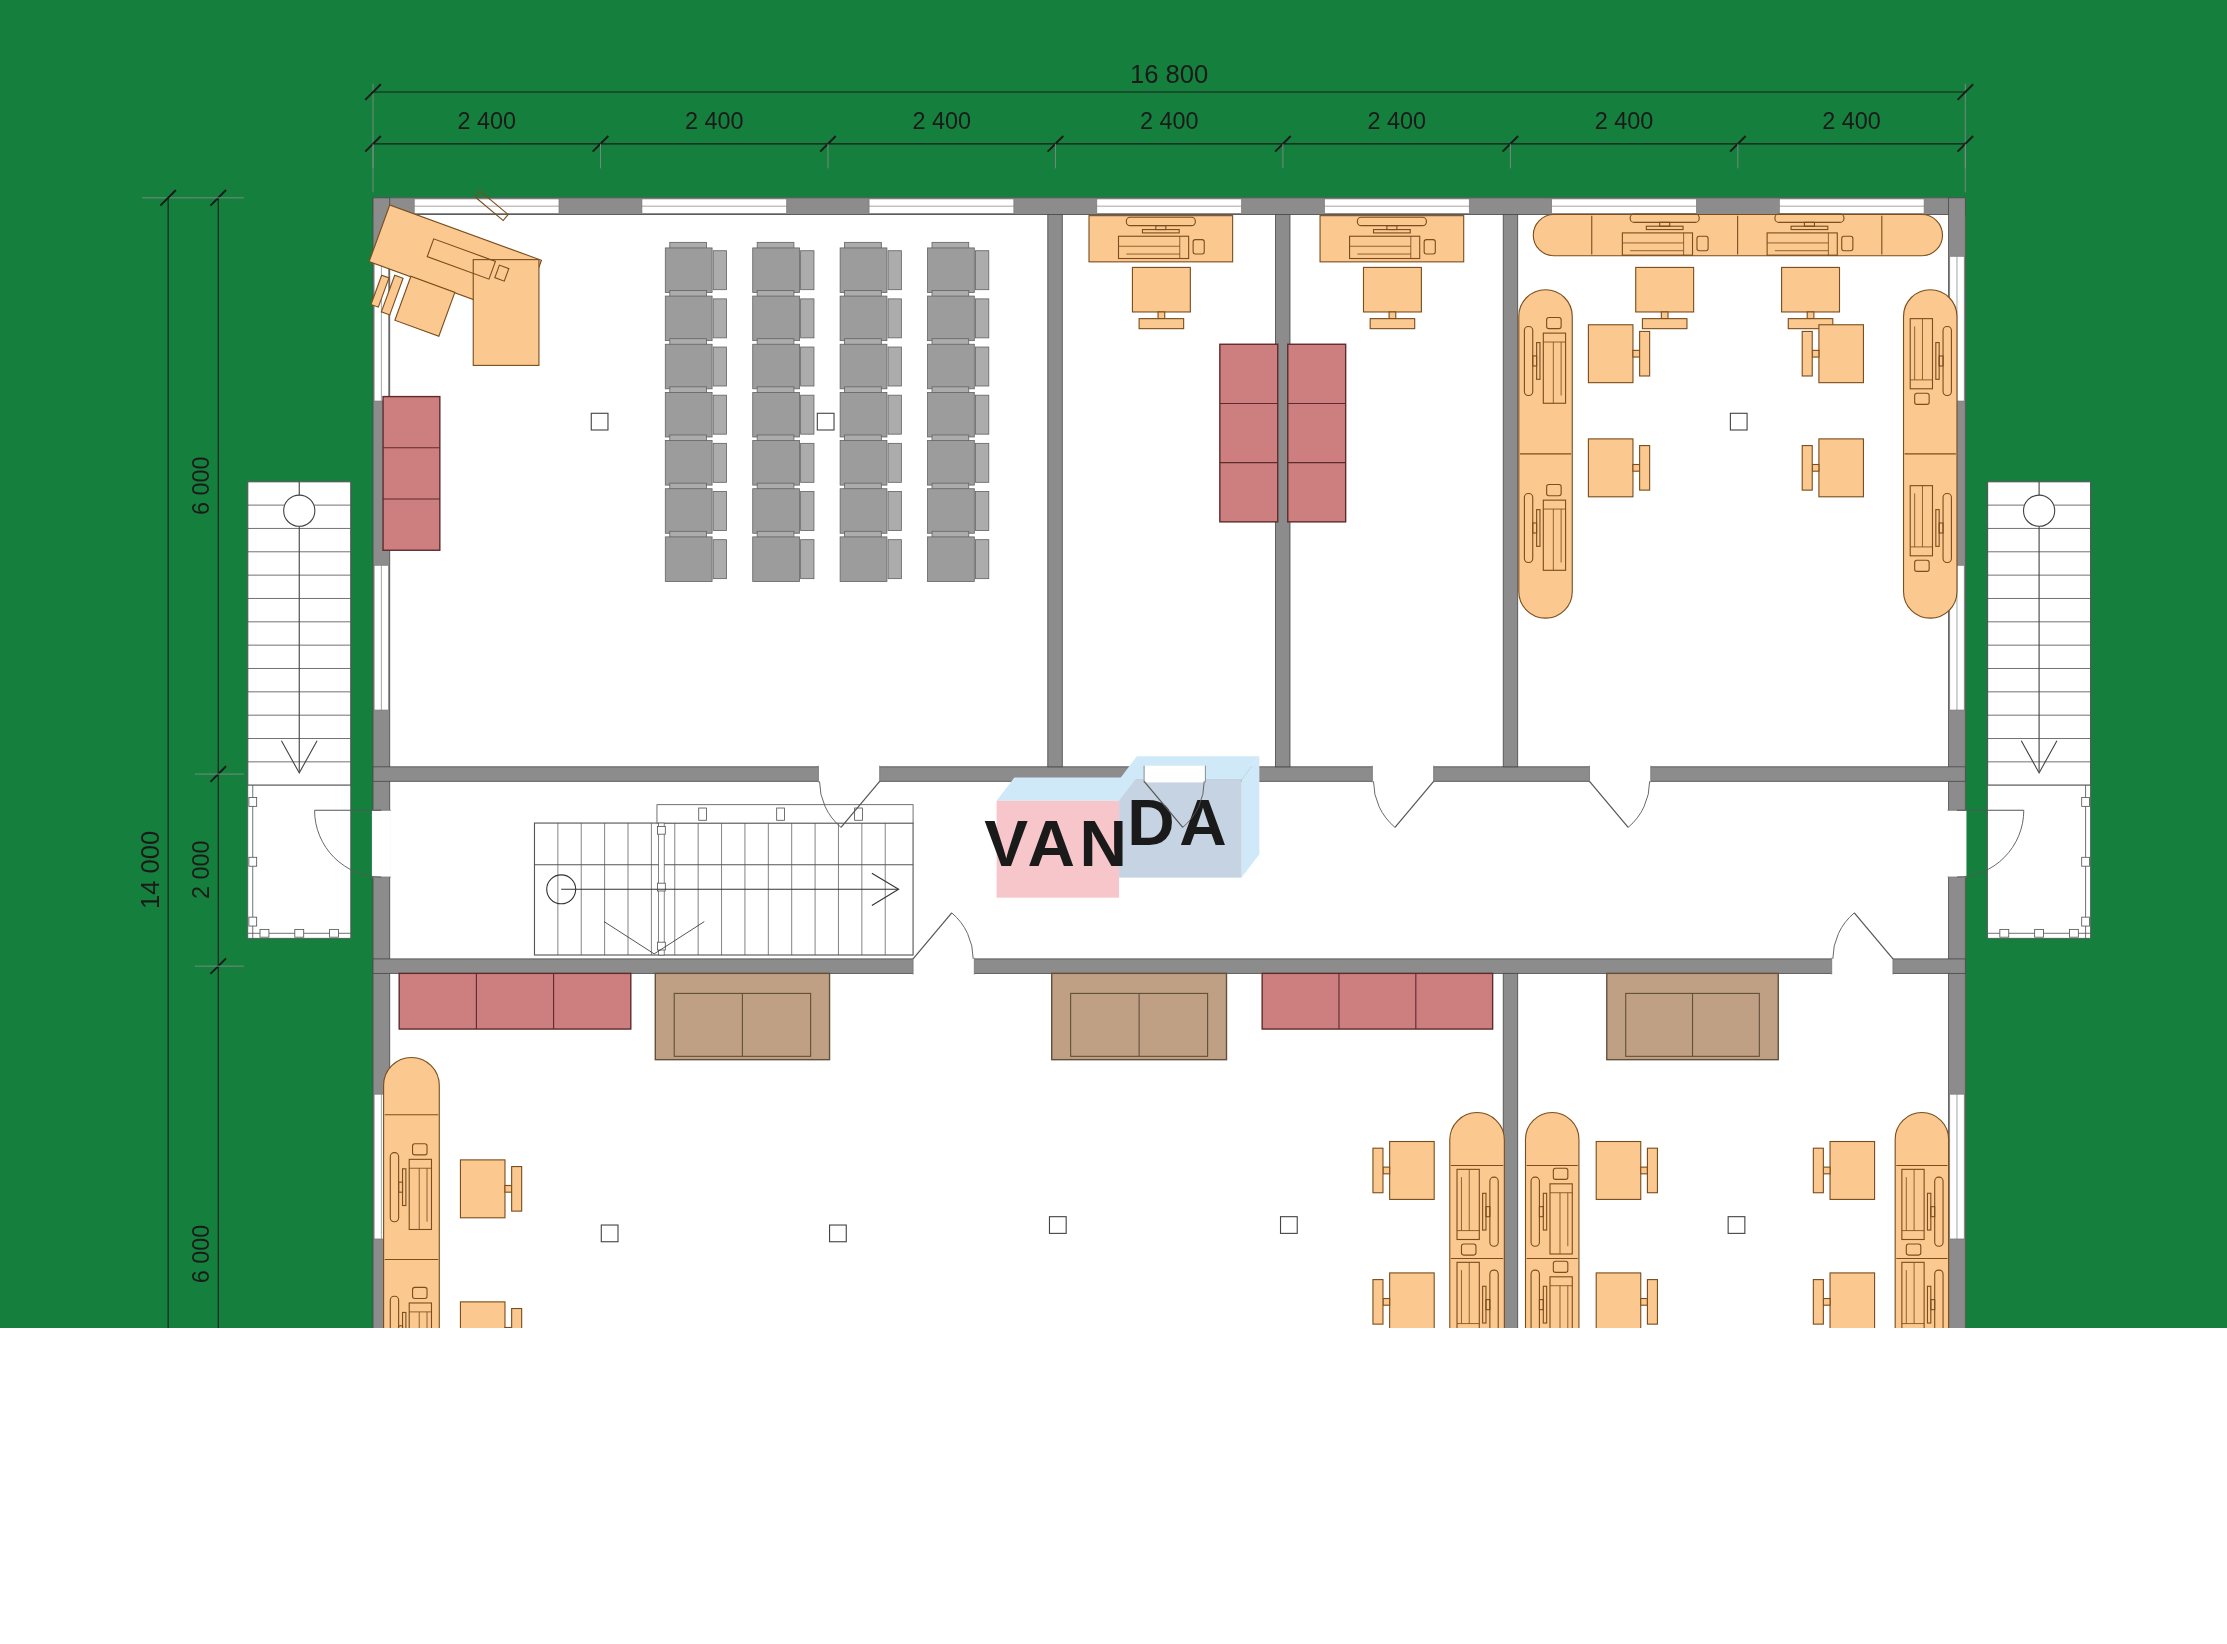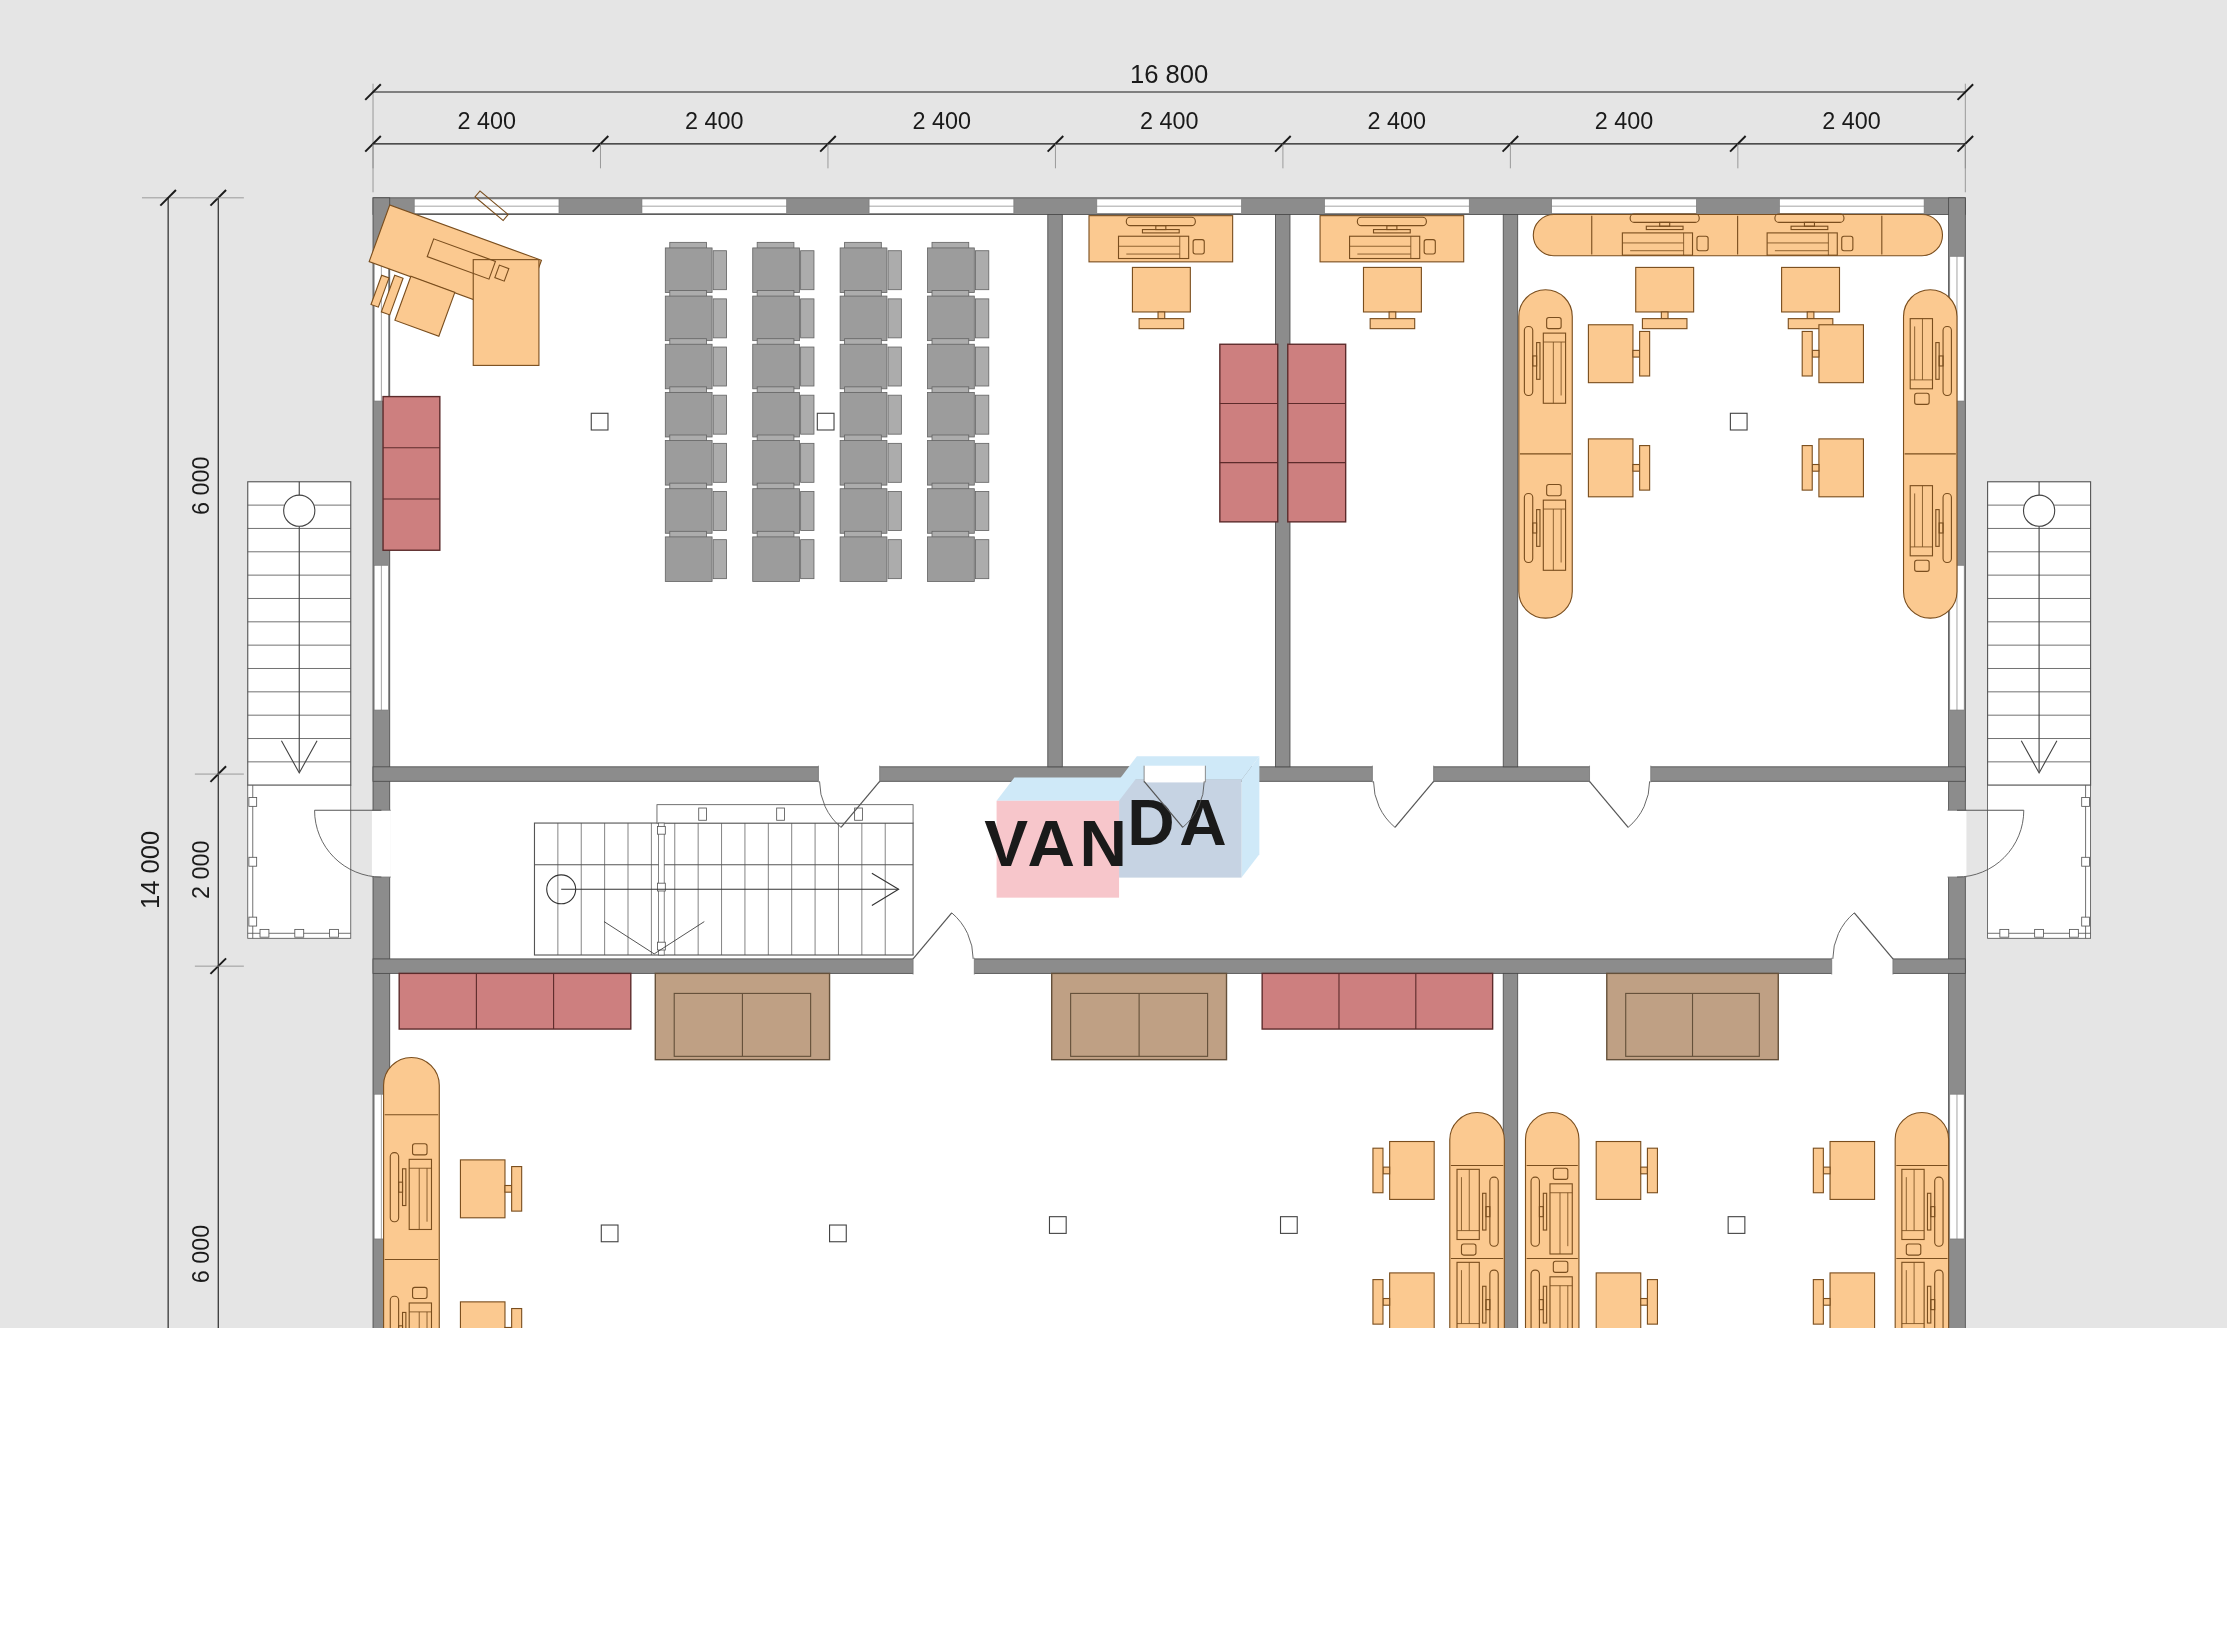--- a/index.html
+++ b/index.html
@@ -1,16 +1,16 @@
 <!DOCTYPE html>
 <html style="font-size:9px"><head>
 <meta charset="utf-8">
 <style>
   html,body{margin:0;padding:0;background:#ffffff;}
-  .stage{position:relative;width:2227px;height:1328px;background:#e5e5e5;overflow:hidden;}
+  .stage{position:relative;width:2227px;height:1328px;background:#15803d;overflow:hidden;}
   svg{position:absolute;left:0;top:0;font-family:"Liberation Sans",sans-serif;}
   text{fill:#1a1a1a;}
 </style>
 </head>
 <body>
 
 <div class="stage">
   <svg width="2227" height="1645" viewBox="0 0 4000 2954">
       <g>
         <line x1="670" y1="150" x2="670" y2="345" stroke="#8a8a8a" stroke-width="1.5"></line>

